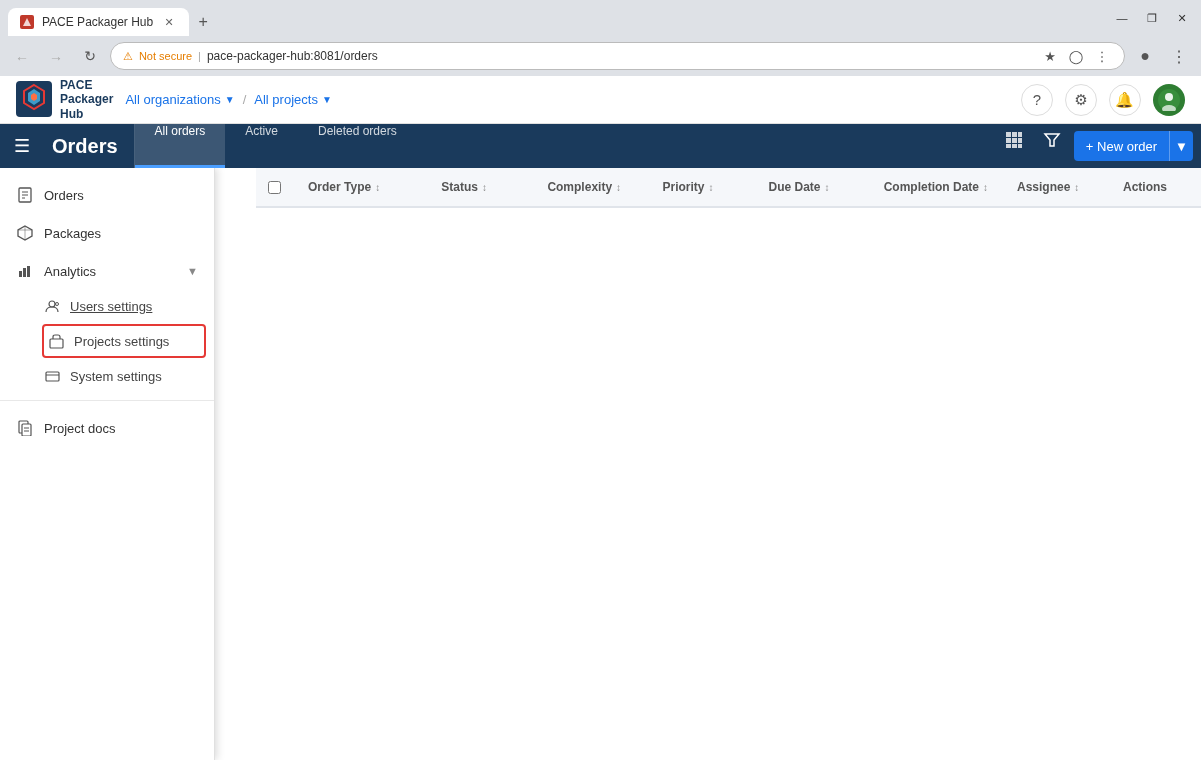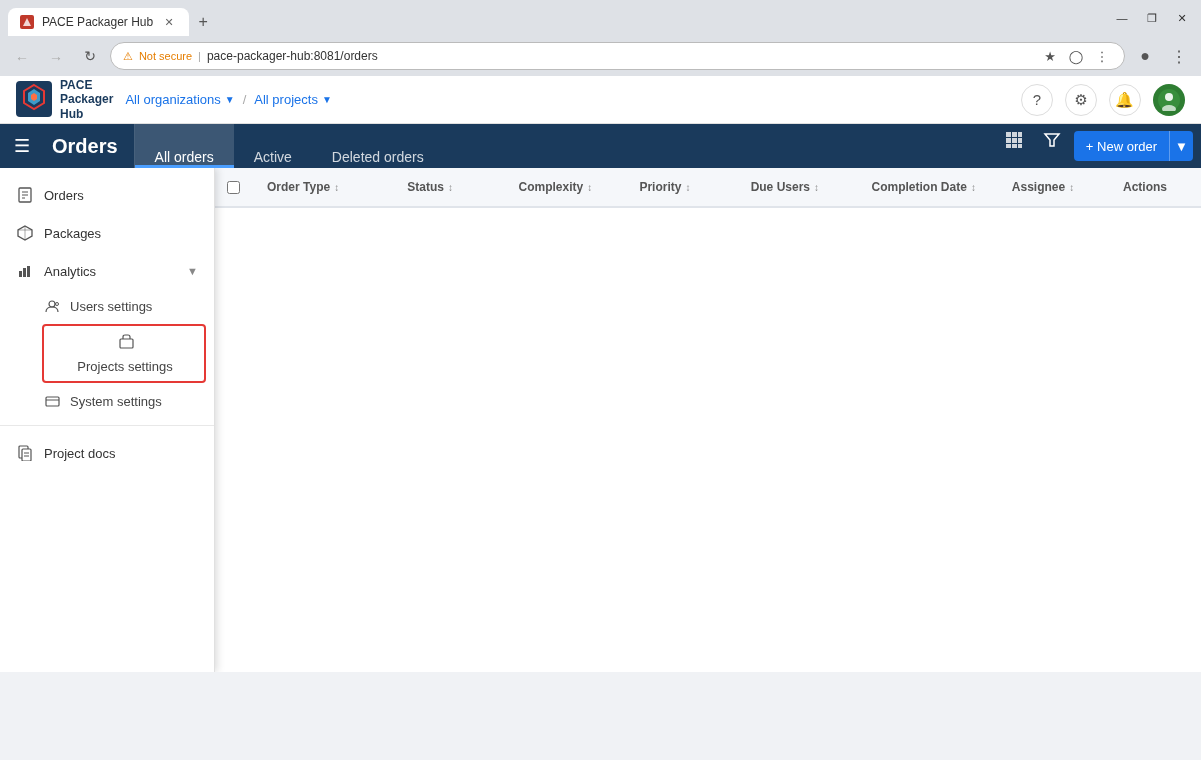--- a/index.html
+++ b/index.html
@@ -1,19 +1,19 @@
 <!DOCTYPE html>
 <html><head>
   <meta charset="utf-8">
   <style>
     * { box-sizing: border-box; margin: 0; padding: 0; }
     body { font-family: 'Segoe UI', Arial, sans-serif; font-size: 13px; background: #f0f2f5; overflow: hidden; }
 
     
-    .browser-chrome { background: #f0abfc; width: 1201px; height: 672px; display: flex; flex-direction: column; }
+    .browser-chrome { background: #f0abfc; width: 1201px; height: 760px; display: flex; flex-direction: column; }
     .browser-titlebar { background: #dee1e6; height: 36px; display: flex; align-items: center; padding: 0 8px; gap: 4px; }
     .tab-bar { display: flex; align-items: flex-end; flex: 1; height: 100%; }
     .browser-tab { background: #fff; border-radius: 8px 8px 0 0; height: 28px; display: flex; align-items: center; padding: 0 12px; gap: 8px; font-size: 12px; color: #333; min-width: 160px; }
     .browser-tab .favicon { width: 14px; height: 14px; background: #c0392b; border-radius: 2px; display: flex; align-items: center; justify-content: center; }
     .new-tab-btn { width: 28px; height: 28px; display: flex; align-items: center; justify-content: center; border-radius: 50%; cursor: pointer; font-size: 16px; color: #555; }
     .browser-controls-right { display: flex; align-items: center; gap: 8px; margin-left: auto; }
     .win-btn { width: 22px; height: 22px; display: flex; align-items: center; justify-content: center; font-size: 11px; color: #333; cursor: pointer; border-radius: 3px; }
 
     .browser-addressbar { background: #dee1e6; height: 40px; display: flex; align-items: center; padding: 0 8px; gap: 6px; }
     .nav-btn { width: 28px; height: 28px; display: flex; align-items: center; justify-content: center; border-radius: 50%; cursor: pointer; color: #555; font-size: 14px; }
@@ -37,21 +37,21 @@
     .header-nav-item { display: flex; align-items: center; gap: 4px; cursor: pointer; color: #1a73e8; }
     .header-right { margin-left: auto; display: flex; align-items: center; gap: 12px; }
     .header-icon-btn { width: 32px; height: 32px; border-radius: 50%; display: flex; align-items: center; justify-content: center; cursor: pointer; color: #555; font-size: 15px; border: 1px solid #ddd; }
     .avatar-btn { width: 32px; height: 32px; border-radius: 50%; background: #2e7d32; display: flex; align-items: center; justify-content: center; cursor: pointer; color: white; font-size: 13px; font-weight: bold; overflow: hidden; }
 
     
     .main-nav { background: #1a3a5c; height: 44px; display: flex; align-items: stretch; }
     .hamburger { width: 44px; display: flex; align-items: center; justify-content: center; cursor: pointer; color: #fff; font-size: 18px; }
     .nav-title { color: #fff; font-size: 20px; font-weight: 600; padding: 0 16px 0 8px; display: flex; align-items: center; border-right: 1px solid rgba(255,255,255,0.2); }
     .nav-tabs { display: flex; align-items: stretch; }
-    .nav-tab { display: flex; align-items: flex-end; padding: 0 20px; color: rgba(255,255,255,0.8); cursor: pointer; font-size: 14px; border-bottom: 3px solid transparent; transition: all 0.2s; }
+    .nav-tab { display: flex; align-items: flex-start; padding: 0 20px; color: rgba(255,255,255,0.8); cursor: pointer; font-size: 12px; border-bottom: 3px solid transparent; transition: all 0.2s; }
     .nav-tab.active { color: #fff; background: rgba(255,255,255,0.15); border-bottom: 3px solid #4a9eff; }
     .nav-right { margin-left: auto; display: flex; padding: 0 8px; gap: 6px; }
     .nav-icon-btn { width: 32px; height: 32px; display: flex; align-items: center; justify-content: center; cursor: pointer; color: #fff; font-size: 14px; border-radius: 4px; }
     .new-order-btn { background: #1a73e8; color: #fff; height: 30px; padding: 0 12px; border-radius: 4px 0 0 4px; display: flex; align-items: center; gap: 4px; cursor: pointer; font-size: 13px; font-weight: 500; }
     .new-order-dropdown { background: #1a73e8; color: #fff; height: 30px; width: 24px; display: flex; align-items: center; justify-content: center; cursor: pointer; border-radius: 0 4px 4px 0; border-left: 1px solid rgba(255,255,255,0.3); }
 
     
     .body-layout { flex: 1; display: flex; overflow: hidden; position: relative; }
 
     
@@ -60,21 +60,21 @@
     .sidebar-icon { width: 18px; height: 18px; display: flex; align-items: center; justify-content: center; color: #555; font-size: 15px; flex-shrink: 0; }
     .sidebar-label { flex: 1; }
     .sidebar-arrow { font-size: 11px; color: #888; }
     .sidebar-sub { padding-left: 44px; }
     .sidebar-sub-item { display: flex; align-items: center; padding: 9px 16px 9px 0; cursor: pointer; color: #444; font-size: 13px; gap: 10px; }
     .sidebar-sub-item.highlighted { border: 2px solid #e53935; border-radius: 4px; margin: 2px 4px 2px 0; padding: 7px 14px 7px 0; }
     .sidebar-divider { height: 1px; background: #e8e8e8; margin: 8px 0; }
 
     
     .table-area { flex: 1; background: #fff; overflow: hidden; display: flex; flex-direction: column; }
-    .table-header { display: flex; align-items: center; background: #f5f7fa; border-bottom: 2px solid #e0e4ea; min-height: 40px; padding: 0; }
+    .table-header { display: flex; align-items: center; background: #f5f7fa; border-bottom: 2px solid #e0e4ea; min-height: 40px; padding: 0; margin-left: 41px; }
     .th-cell { display: flex; align-items: center; gap: 4px; padding: 8px 12px; font-size: 12px; color: #555; font-weight: 600; white-space: nowrap; cursor: pointer; user-select: none; }
     .th-cell.sorted { color: #1a73e8; border-bottom: 2px solid #1a73e8; }
     .sort-icon { font-size: 10px; color: #888; }
     .th-cell.sorted .sort-icon { color: #1a73e8; }
 
     
     .col-checkbox { width: 40px; }
     .col-order-type { flex: 1.2; }
     .col-status { flex: 0.9; }
     .col-complexity { flex: 1; }
@@ -247,31 +247,31 @@
               <rect x="6" y="5" width="3" height="9" fill="#555"></rect>
               <rect x="10" y="3" width="3" height="11" fill="#555"></rect>
             </svg>
           </div>
           <span class="sidebar-label">Analytics</span>
           <span class="sidebar-arrow">▼</span>
         </div>
 
 
         <div class="sidebar-sub">
-          <div class="sidebar-sub-item" style="padding: 8px 0 8px 0;">
+          <div class="sidebar-sub-item" style="padding: 8px 0 8px 0; text-decoration: underline;">
             <div style="width:16px; height:16px; display:flex; align-items:center; justify-content:center;">
               <svg width="15" height="15" viewBox="0 0 15 15">
                 <circle cx="7" cy="5" r="3" fill="none" stroke="#555" stroke-width="1.2"></circle>
                 <path d="M1 13 c0-3 2-5 6-5 s6 2 6 5" fill="none" stroke="#555" stroke-width="1.2"></path>
                 <circle cx="12" cy="5" r="1.5" fill="none" stroke="#555" stroke-width="1"></circle>
               </svg>
             </div>
             <span>Users settings</span>
           </div>
-          <div class="sidebar-sub-item highlighted" style="padding: 7px 0 7px 11px; border: 2px solid #e53935; border-radius: 4px; margin: 2px 8px 2px -2px; padding-left: 2px; flex-direction: column;">
+          <div class="sidebar-sub-item highlighted" style="padding: 7px 0 7px 11px; border: 2px solid #e53935; border-radius: 4px; margin: 2px 8px 2px -2px; padding-left: 2px;">
             <div style="width:16px; height:16px; display:flex; align-items:center; justify-content:center; margin-left:2px;">
               <svg width="15" height="15" viewBox="0 0 15 15">
                 <rect x="1" y="5" width="13" height="9" rx="1" fill="none" stroke="#555" stroke-width="1.2"></rect>
                 <path d="M4 5 V3 Q4 1 6 1 h3 Q11 1 11 3 V5" fill="none" stroke="#555" stroke-width="1.2"></path>
               </svg>
             </div>
             <span>Projects settings</span>
           </div>
           <div class="sidebar-sub-item" style="padding: 8px 0 8px 0;">
             <div style="width:16px; height:16px; display:flex; align-items:center; justify-content:center;">
@@ -315,21 +315,21 @@
           </div>
           <div class="th-cell col-complexity">
             <span>Complexity</span>
             <span class="sort-icon">↕</span>
           </div>
           <div class="th-cell col-priority">
             <span>Priority</span>
             <span class="sort-icon">↕</span>
           </div>
           <div class="th-cell col-due">
-            <span>Due Users</span>
+            <span>Due Date</span>
             <span class="sort-icon">↕</span>
           </div>
           <div class="th-cell col-completion">
             <span>Completion Date</span>
             <span class="sort-icon">↕</span>
           </div>
           <div class="th-cell col-assignee">
             <span>Assignee</span>
             <span class="sort-icon">↕</span>
           </div>

